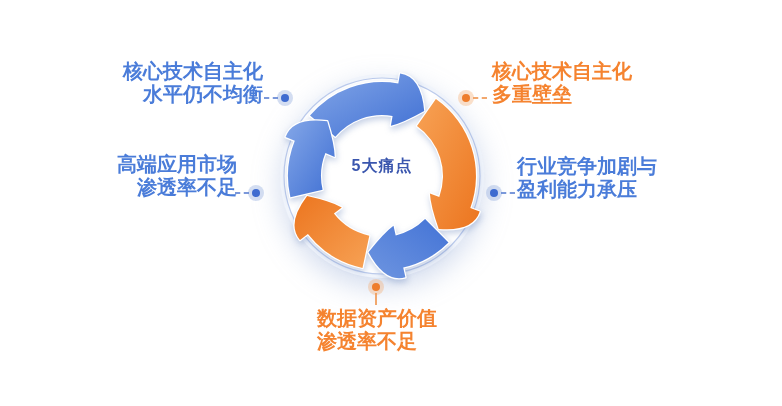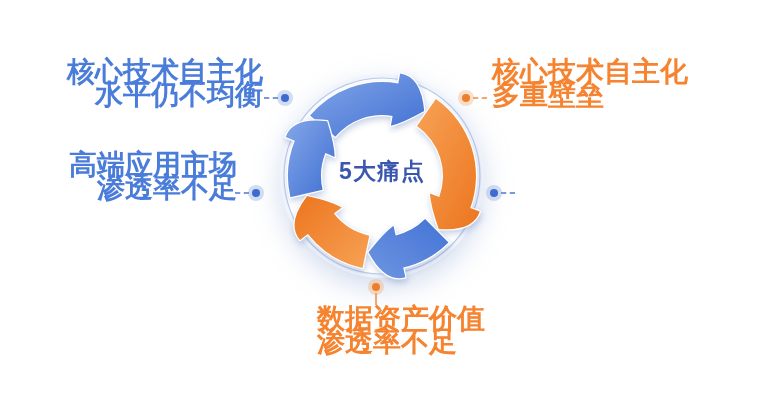--- a/index.html
+++ b/index.html
@@ -2,28 +2,28 @@
 <html><head>
 <meta charset="utf-8">
 <style>
   html,body{margin:0;padding:0;background:#ffffff;}
   .stage{
     position:relative;width:782px;height:406px;overflow:hidden;background:#ffffff;
     font-family:"Liberation Sans","DejaVu Sans",sans-serif;
   }
   svg{position:absolute;left:0;top:0;}
   .label{
-    position:absolute;font-size:28px;font-weight:700;line-height:23px;white-space:nowrap;
+    position:absolute;font-size:20px;font-weight:700;line-height:23px;white-space:nowrap;
   }
   .label.blue{color:#4a7cd9;}
   .label.orange{color:#f5832f;}
   .label.align-right{text-align:right;}
   .center-label{
     position:absolute;left:302px;top:156px;width:160px;text-align:center;
-    font-size:23px;font-weight:700;color:#3a56ae;letter-spacing:1px;
+    font-size:16px;font-weight:700;color:#3a56ae;letter-spacing:1px;
   }
   .connector{position:absolute;display:flex;align-items:center;gap:3px;height:16px;}
   .connector.vertical{flex-direction:column;width:16px;align-items:center;height:auto;gap:2px;}
   .dash-h{width:14px;height:0;border-top:2px dashed currentColor;opacity:.85;}
   .dash-v{height:12px;width:0;border-left:2px dashed currentColor;opacity:.85;}
   .connector.blue{color:#6487d4;}
   .connector.orange{color:#f09a55;}
   .dot{width:8px;height:8px;border-radius:50%;flex:0 0 auto;}
   .dot.blue{background:#3e6bd0;box-shadow:0 0 0 4px rgba(122,152,216,0.32);}
   .dot.orange{background:#ee7d2c;box-shadow:0 0 0 4px rgba(243,166,104,0.35);}
@@ -89,20 +89,24 @@
 
   <div class="label blue align-right" style="right:545px;top:153px;margin-left:24px;">
     <div>高端应用市场</div>
     <div>渗透率不足</div>
   </div>
   <div class="connector blue" style="left:235px;top:185px;">
     <span class="dash-h"></span>
     <span class="dot blue"></span>
   </div>
 
+  <div class="label blue" style="left:517px;top:155px;">
+    <div>行业竞争加剧与</div>
+    <div>盈利能力承压</div>
+  </div>
   <div class="connector blue" style="left:490px;top:185px;">
     <span class="dot blue"></span>
     <span class="dash-h"></span>
   </div>
 
   <div class="connector orange vertical" style="left:368px;top:283px;">
     <span class="dot orange"></span>
     <span class="dash-v"></span>
   </div>
   <div class="label orange" style="left:317px;top:307px;">

